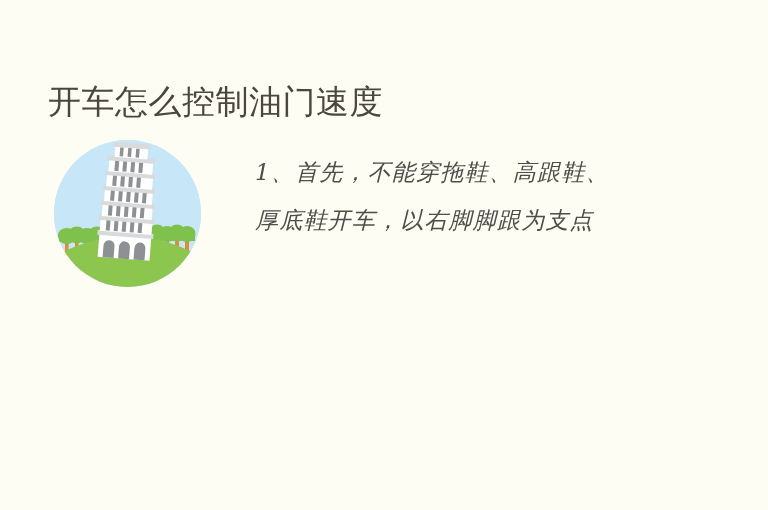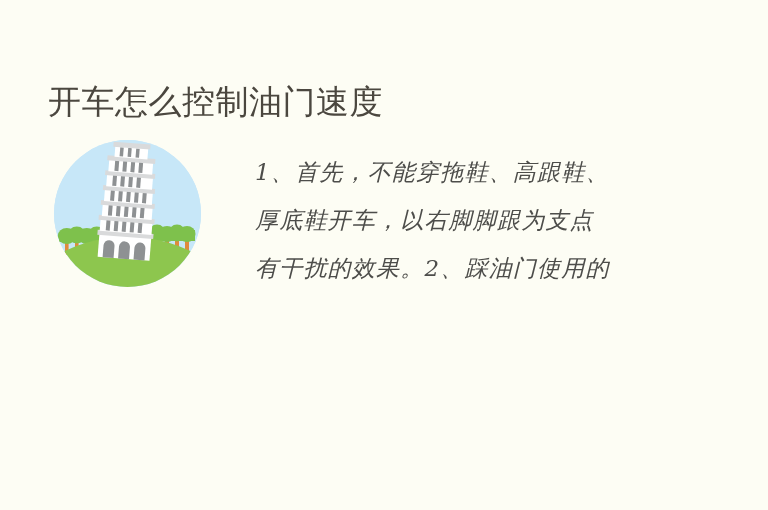--- a/index.html
+++ b/index.html
@@ -177,17 +177,16 @@
           <rect x="70" y="8" width="3.5" height="9" fill="#8e9193"></rect>
           <rect x="78" y="8" width="3.5" height="9" fill="#8e9193"></rect>
           <rect x="55" y="3" width="37" height="5" fill="#d9dadb"></rect>
         </g>
       </svg>
     </div>
 
     <div class="body-text">
       <span class="ln">1、首先，不能穿拖鞋、高跟鞋、</span>
       <span class="ln">厚底鞋开车，以右脚脚跟为支点</span>
-      <span class="ln">有干扰的效果。2、踩油门使用的</span>
     </div>
 
   </div>
 </div>
 
 </body></html>

